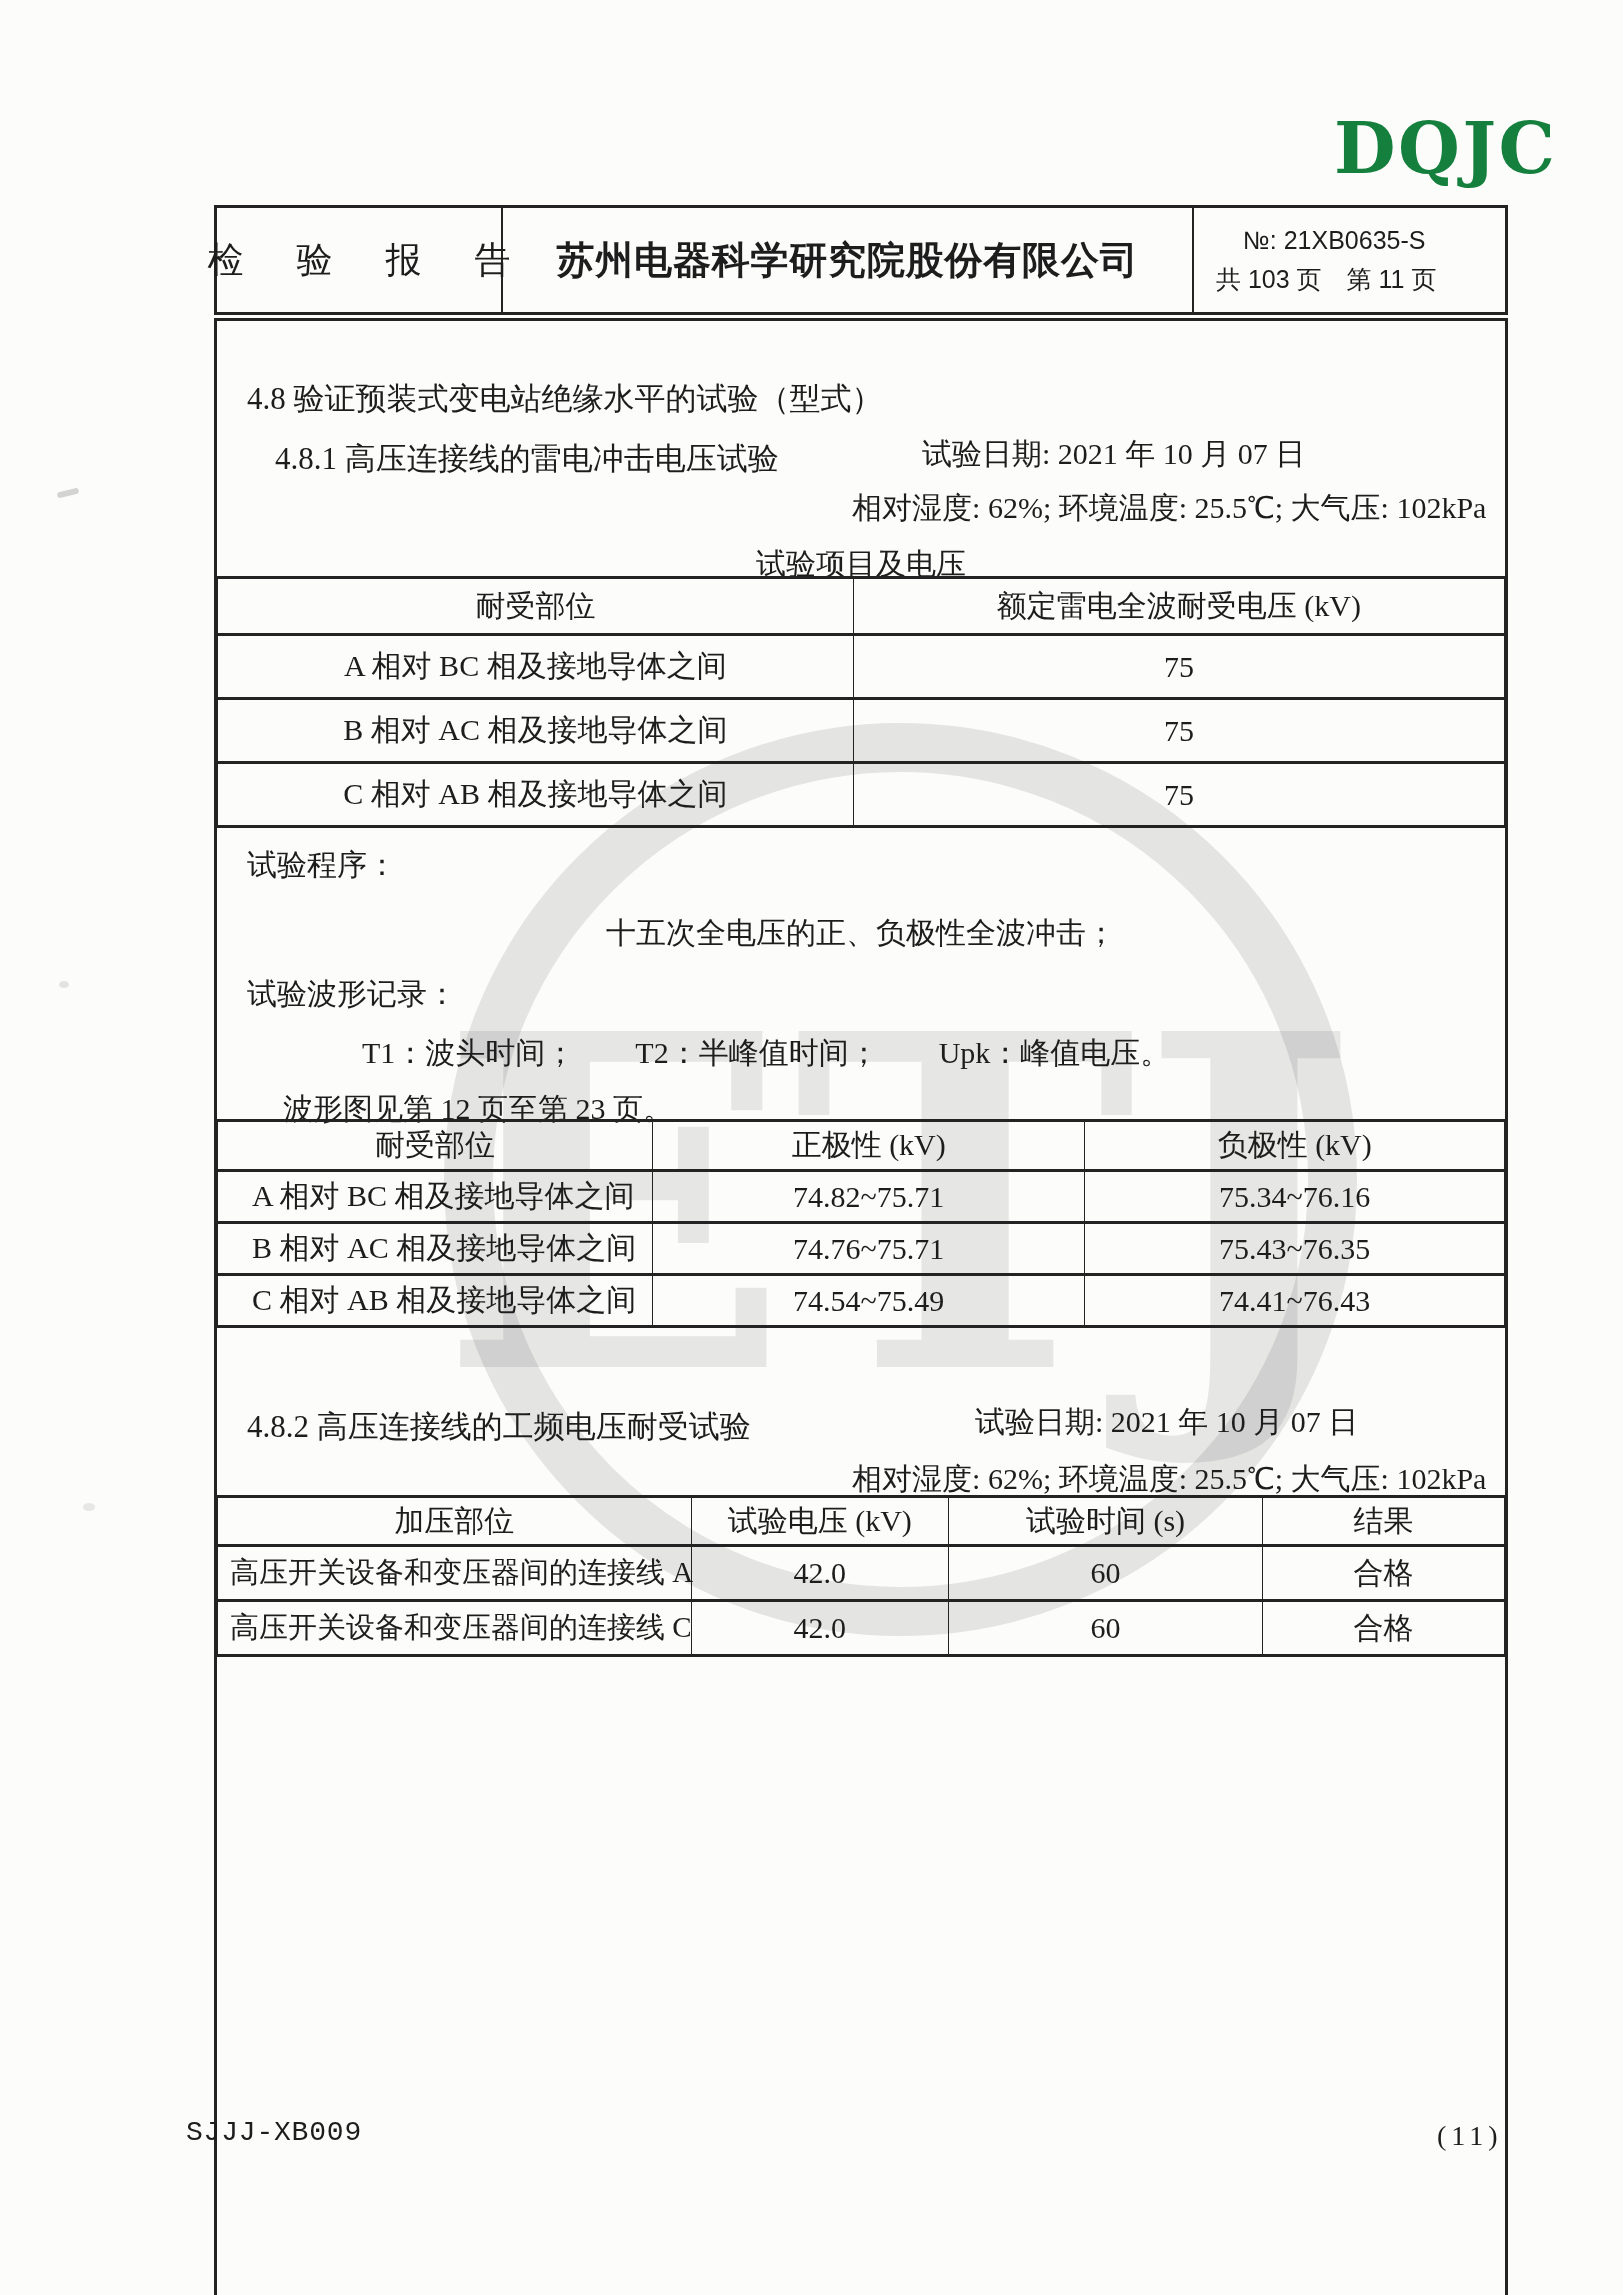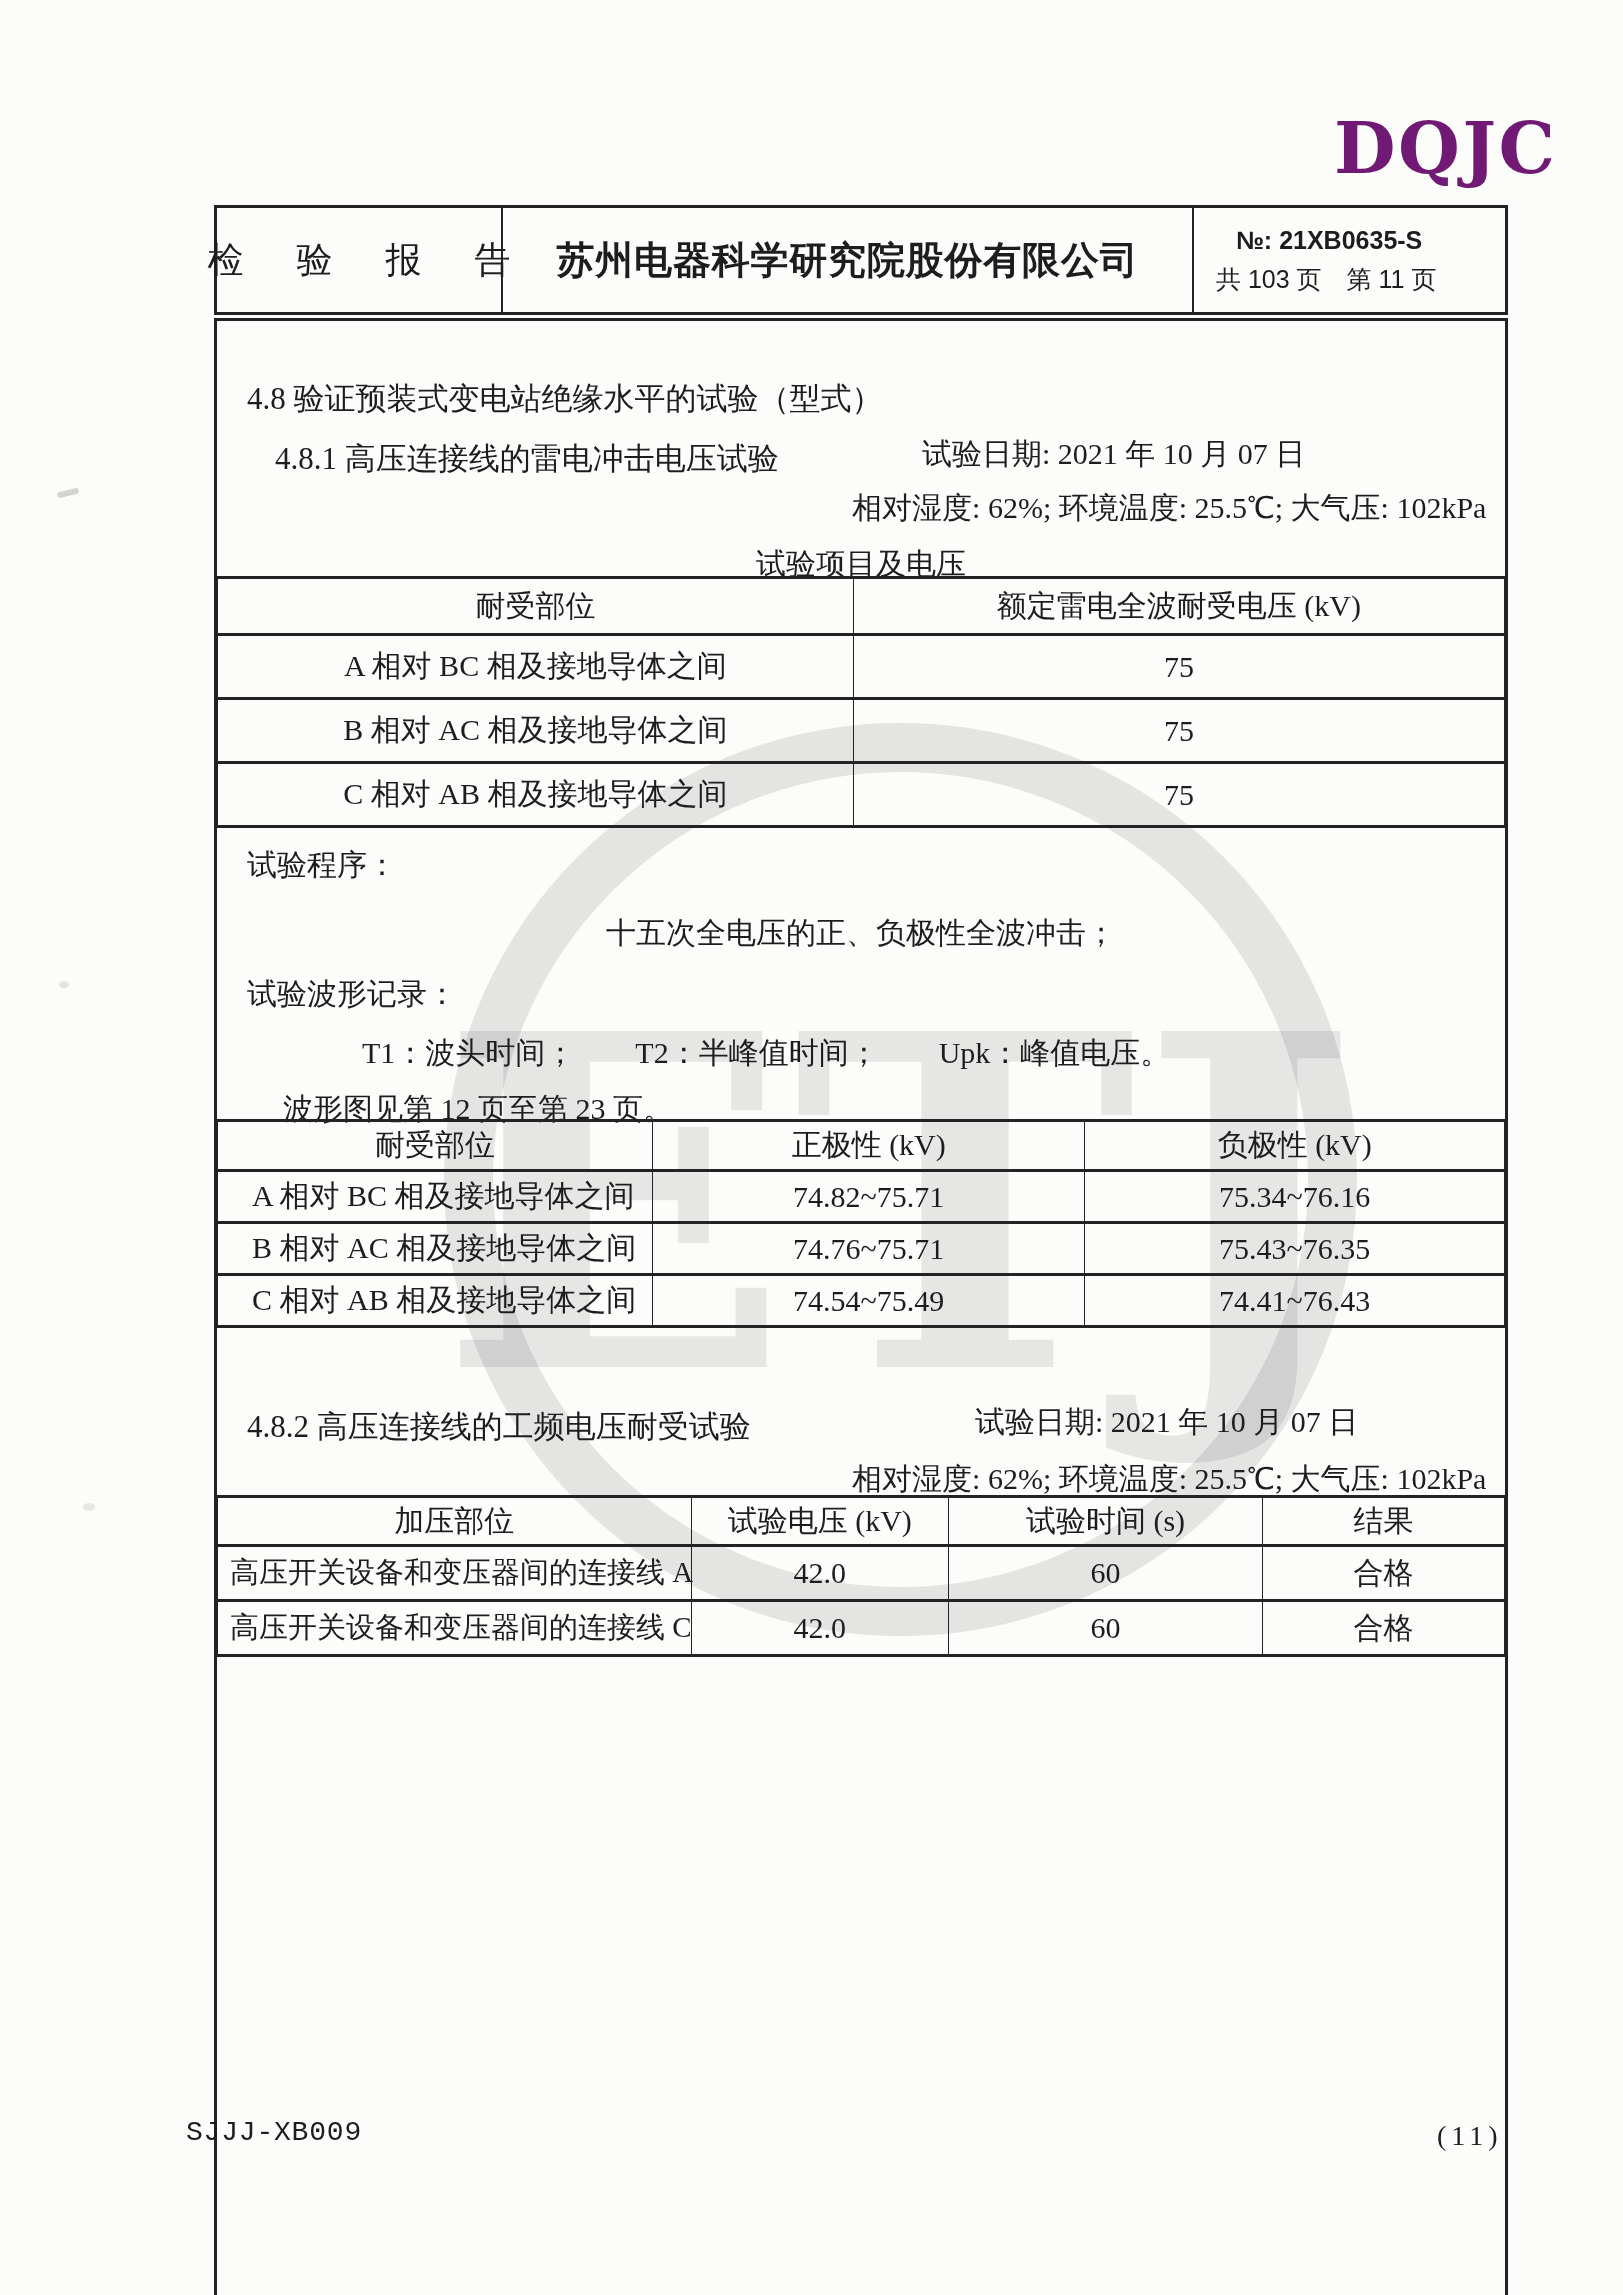--- a/index.html
+++ b/index.html
@@ -21,21 +21,21 @@
     color:rgba(45,45,45,0.105); letter-spacing:3.4px; white-space:nowrap;
   }
   .speck { position:absolute; background:rgba(0,0,0,0.16); }
   .speck.s1 { left:57px;  top:490px;  width:22px; height:6px;  border-radius:3.4px; transform:rotate(-14deg); }
   .speck.s2 { left:59px;  top:981px; width:10px; height:6.8px;  border-radius:50%; opacity:.6; }
   .speck.s3 { left:83px;  top:1503px; width:12px; height:7.6px;  border-radius:50%; opacity:.5; }
   
   .logo {
     position:absolute; left:1334px; top:113px;
     font-family:"DejaVu Serif", serif; font-weight:bold;
-    font-size:71px; line-height:1; letter-spacing:2.5px; color:#701a75;
+    font-size:71px; line-height:1; letter-spacing:2.5px; color:#15803d;
   }
   
   .header-table {
     position:absolute; left:214px; top:205px; width:1294px; height:110px;
     border:3.4px solid #232323; box-sizing:border-box; display:flex;
   }
   .h-cell { display:flex; align-items:center; justify-content:center; box-sizing:border-box; }
   .h-title {
     width:286px; border-right:2.5px solid #232323;
     font-size:36px; letter-spacing:22px; padding-left:22px; white-space:nowrap;
@@ -43,21 +43,21 @@
   .h-company {
     width:691px; border-right:2.5px solid #232323;
     font-family:"Liberation Sans", sans-serif; font-weight:bold;
     font-size:38px; letter-spacing:0.8px; white-space:nowrap;
   }
   .h-meta {
     flex:1; flex-direction:column; align-items:flex-start; justify-content:center;
     padding-left:22px; font-family:"Liberation Sans", sans-serif;
     font-size:25px; line-height:39px; white-space:pre;
   }
-  .h-meta .line1 { margin-left:20px;font-weight:bold; }
+  .h-meta .line1 { margin-left:27px; }
   
   .content-box {
     position:absolute; left:214px; top:318px; width:1294px; height:2193px;
     border:3.4px solid #232323; box-sizing:border-box;
   }
   .content-box > div { position:absolute; }
   .heading  { font-size:31px; white-space:nowrap; }
   .bodytext { font-size:30px; white-space:pre; }
   .h48      { left:30px;  top:57px;  }
   .h481     { left:30px;  top:117px;margin-left:28px; }

